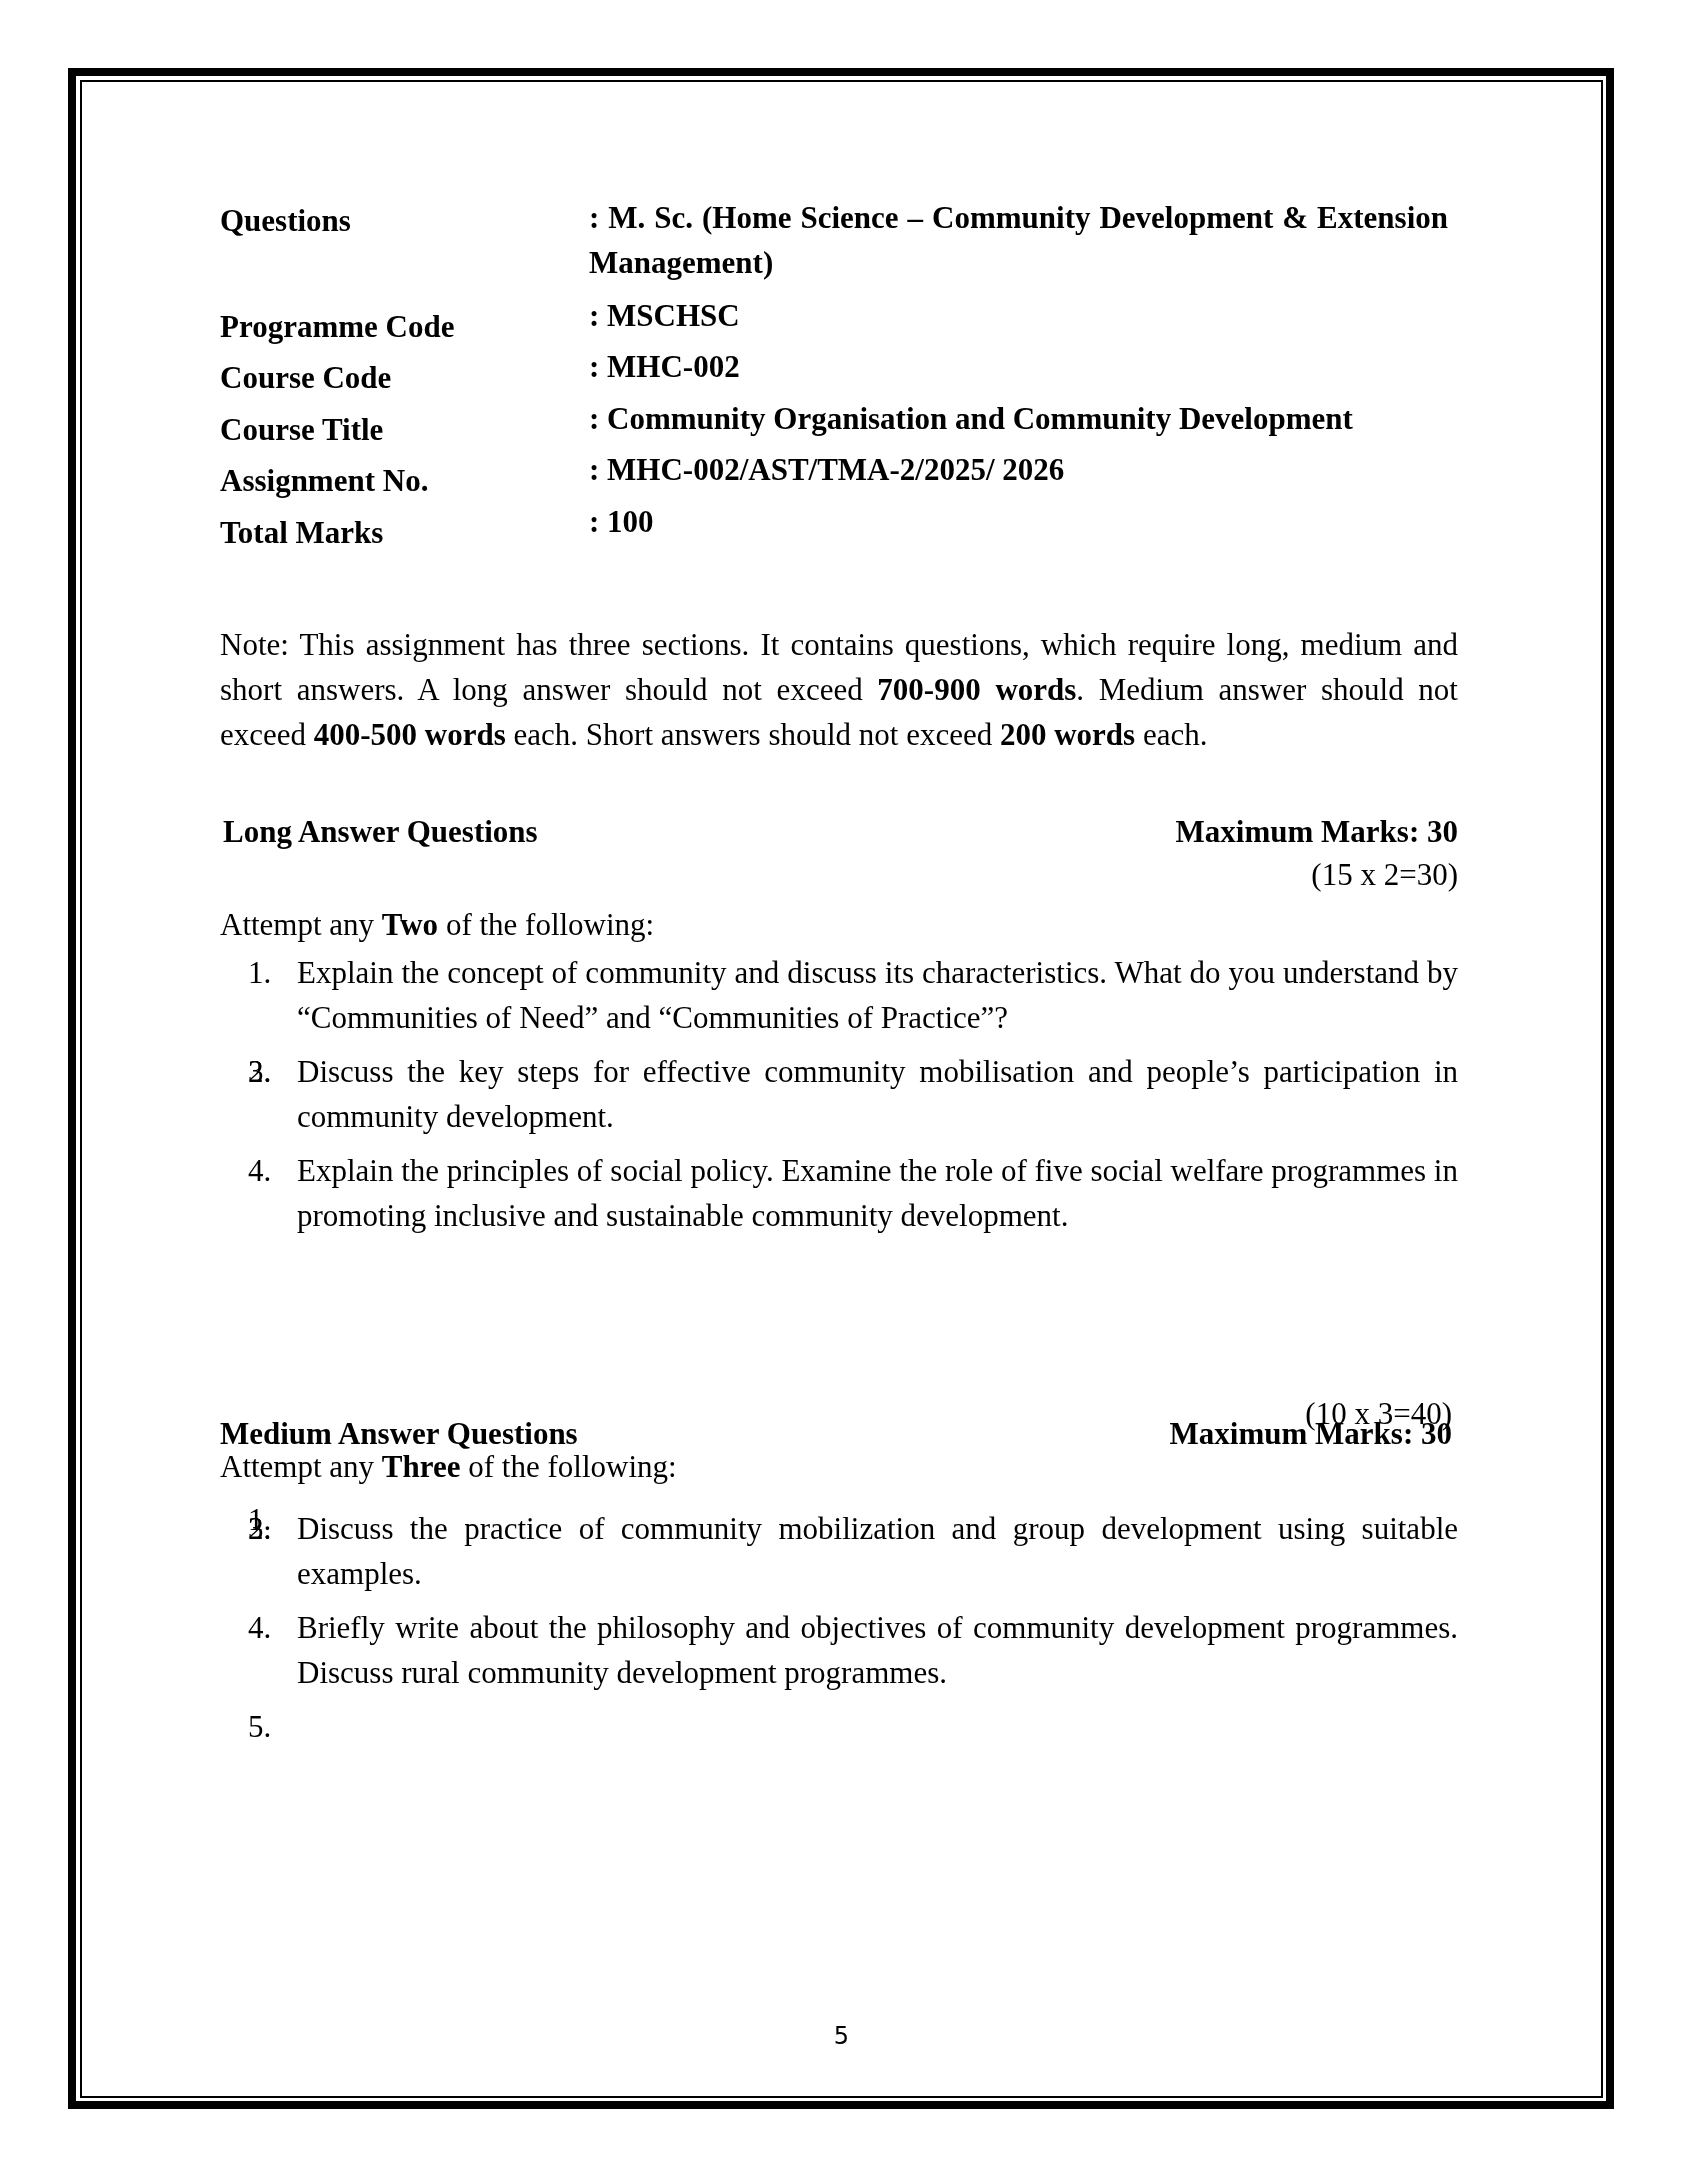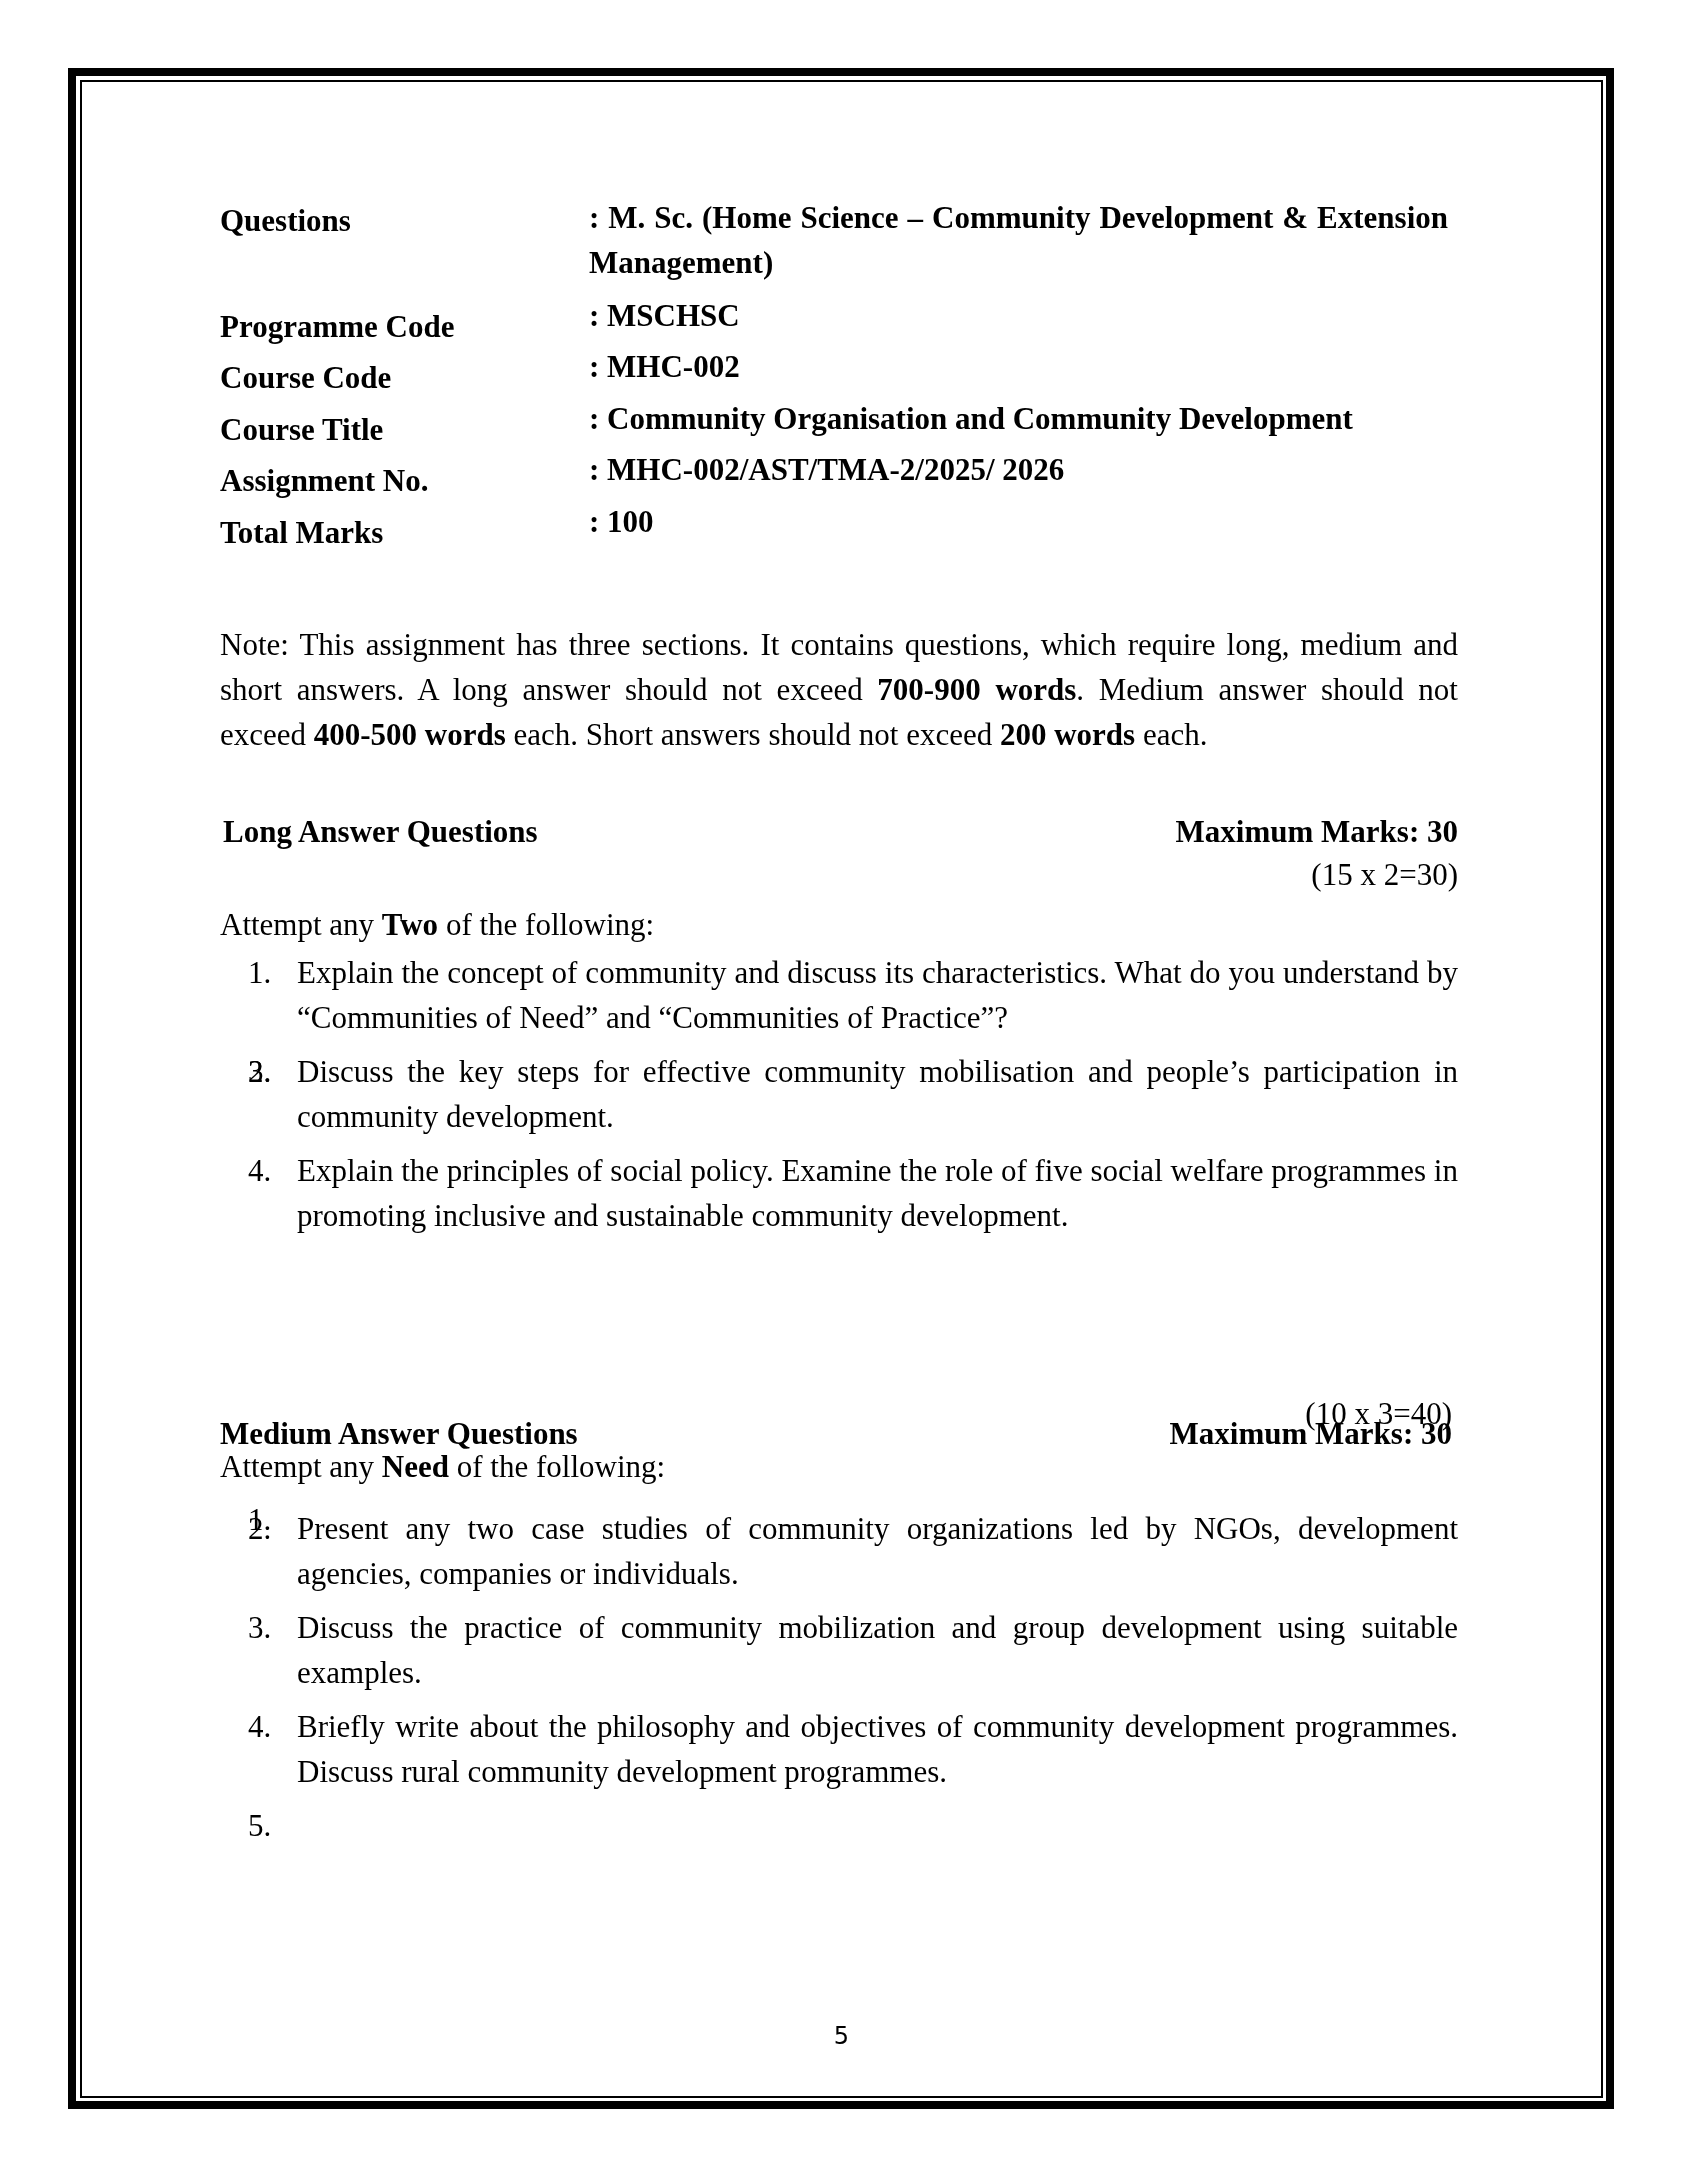--- a/index.html
+++ b/index.html
@@ -71,24 +71,24 @@
     <div class="q"><span class="num">2.</span></div>
     <div class="q"><span class="num">3.</span><span>Discuss the key steps for effective community mobilisation and people’s participation in community development.</span></div>
     <div class="q"><span class="num">4.</span><span>Explain the principles of social policy.  Examine the role of five social welfare programmes in promoting inclusive and sustainable community development.</span></div>
   </div>
 
   <div class="sec-head" style="top:1416px;">
     <span>Medium Answer Questions</span>
     <span class="right" style="right:6px;">Maximum Marks: 30</span>
   </div>
   <div class="sec-marks" style="top:1396px; right:6px;">(10 x 3=40)</div>
-  <div class="instr" style="top:1449px;"><span>Attempt any </span><b>Need</b><span> of the following:</span></div>
+  <div class="instr" style="top:1449px;"><span>Attempt any </span><b>Three</b><span> of the following:</span></div>
   <div class="qlist" style="top:1497px;">
     <div class="q"><span class="num">1.</span></div>
-    <div class="q"><span class="num">2.</span><span>Present any two case studies of community organizations led by NGOs, development agencies, companies or individuals.</span></div>
+    <div class="q"><span class="num">2.</span></div>
     <div class="q"><span class="num">3.</span><span>Discuss the practice of community mobilization and group development using suitable examples.</span></div>
     <div class="q"><span class="num">4.</span><span>Briefly write about the philosophy and objectives of community development programmes. Discuss rural community development programmes.</span></div>
     <div class="q"><span class="num">5.</span></div>
   </div>
 </div>
 
 <div class="page-num">5</div>
 
 
 </body></html>

